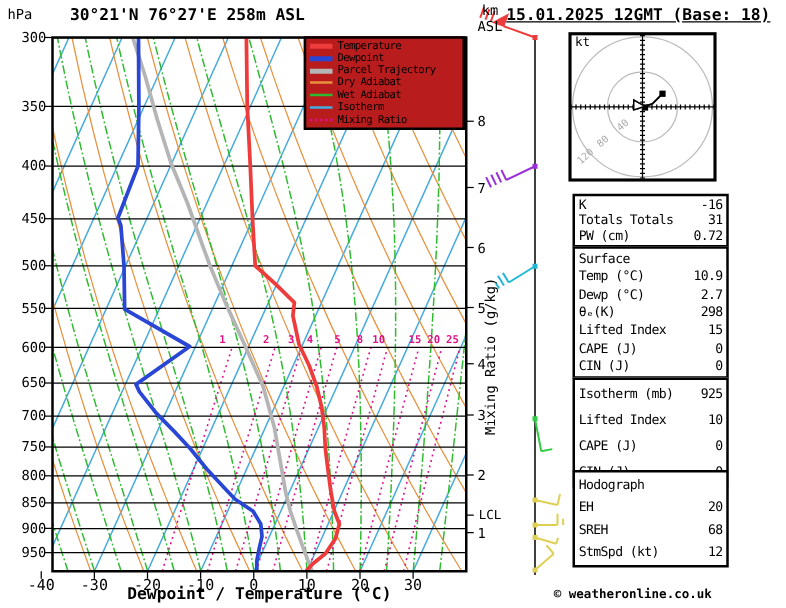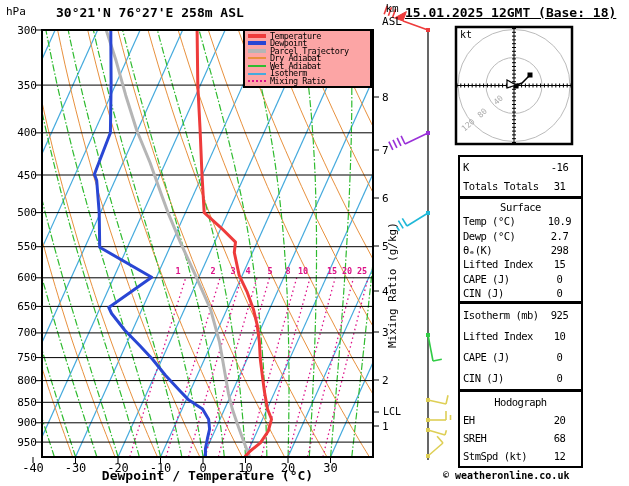--- a/index.html
+++ b/index.html
@@ -1,33 +1,33 @@
 <!DOCTYPE html>
 <html><head>
 <meta charset="utf-8">
 <style>
   html,body{margin:0;padding:0;background:#fff;}
   #stage{position:relative;width:629px;height:486px;background:#fff;overflow:hidden;
          font-family:"DejaVu Sans Mono","Liberation Mono",monospace;color:#000;}
   #plot-svg{position:absolute;left:0;top:0;}
   .abs{position:absolute;white-space:nowrap;}
   .b{font-weight:bold;}
-  #legend{position:absolute;left:243px;top:29px;width:129px;height:59px;
-          border:2px solid #000;background:#fca5a5;box-sizing:border-box;
+  #legend{position:absolute;left:243px;top:29px;width:129px;height:75px;
+          border:2px solid #000;background:#b91c1c;box-sizing:border-box;
           display:flex;flex-direction:column;justify-content:space-around;padding:1px 0 1px 3px;}
   .leg-row{display:flex;align-items:center;gap:4px;height:7px;}
   .leg-sample{width:18px;flex:0 0 18px;}
   .leg-label{font-size:8.5px;line-height:1;letter-spacing:-0.5px;}
   .panel{position:absolute;left:458px;width:125px;border:2px solid #000;background:#fff;
          box-sizing:border-box;display:flex;flex-direction:column;justify-content:space-around;
          padding:1px 3px;}
-  .panel-header{font-size:10.5px;text-align:center;letter-spacing:-0.5px;}
+  .panel-header{font-size:10.5px;letter-spacing:-0.5px;}
   .panel-row{display:flex;font-size:10.5px;letter-spacing:-0.5px;align-items:baseline;}
   .panel-row .lbl{flex:1 1 auto;}
-  .panel-row .val{flex:0 0 37px;text-align:center;}
+  .panel-row .val{flex:0 0 37px;text-align:right;}
   #mix-axis-label{transform:rotate(-90deg);transform-origin:left top;font-size:11px;}
 </style>
 </head>
 <body>
 <div id="stage">
 
 <svg id="plot-svg" width="629" height="486" viewBox="0 0 629 486">
       <clipPath id="pc">
         <rect x="42" y="30" width="331" height="427"></rect>
       </clipPath>
@@ -370,20 +370,24 @@
 <div id="panels">
       <div class="panel" style="top: 155px; height: 43px;">
         <div class="panel-row">
           <span class="lbl">K</span>
           <span class="val">-16</span>
         </div>
         <div class="panel-row">
           <span class="lbl">Totals Totals</span>
           <span class="val">31</span>
         </div>
+        <div class="panel-row">
+          <span class="lbl">PW (cm)</span>
+          <span class="val">0.72</span>
+        </div>
       </div>
       <div class="panel" style="top: 197px; height: 106px;">
         <div class="panel-header">Surface</div>
         <div class="panel-row">
           <span class="lbl">Temp (°C)</span>
           <span class="val">10.9</span>
         </div>
         <div class="panel-row">
           <span class="lbl">Dewp (°C)</span>
           <span class="val">2.7</span>
@@ -416,21 +420,21 @@
         </div>
         <div class="panel-row">
           <span class="lbl">CAPE (J)</span>
           <span class="val">0</span>
         </div>
         <div class="panel-row">
           <span class="lbl">CIN (J)</span>
           <span class="val">0</span>
         </div>
       </div>
-      <div class="panel" style="top: 390px; height: 78px;">
+      <div class="panel" style="top: 376px; height: 78px;">
         <div class="panel-header">Hodograph</div>
         <div class="panel-row">
           <span class="lbl">EH</span>
           <span class="val">20</span>
         </div>
         <div class="panel-row">
           <span class="lbl">SREH</span>
           <span class="val">68</span>
         </div>
         <div class="panel-row">

